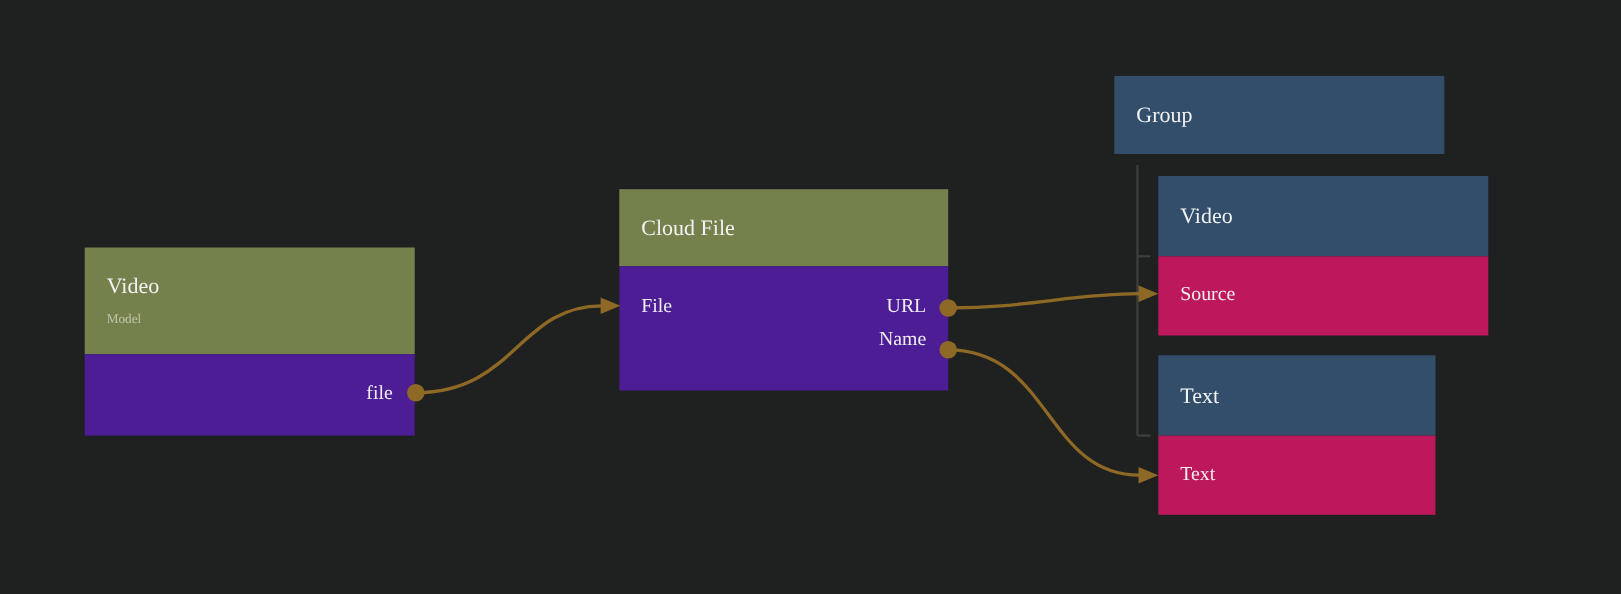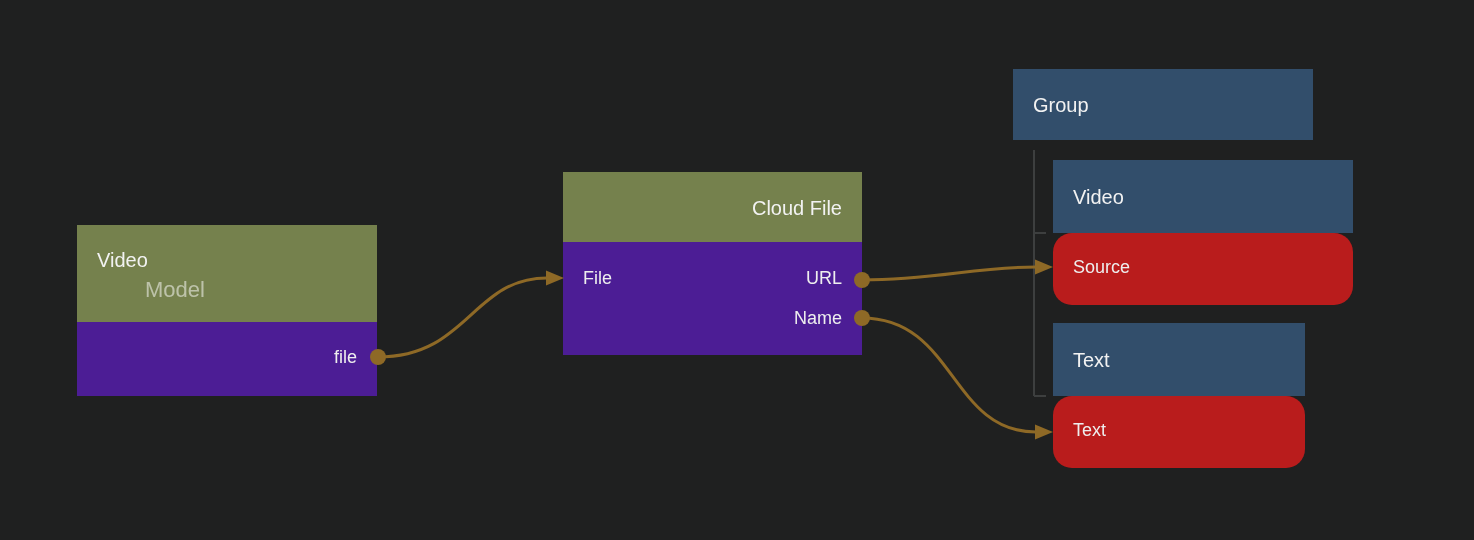--- a/index.html
+++ b/index.html
@@ -16,62 +16,62 @@
     overflow: hidden;
   }
   .node {
     position: absolute;
     box-sizing: border-box;
   }
   .node-header, .node-body {
     box-sizing: border-box;
     padding-left: 20px;
     padding-right: 20px;
+    font-family: Liberation Serif, serif;
   }
   
   .green .node-header { background: #75814d; }
   .green .node-body   { background: #4c1d95; }
   
   .blue .node-header { background: #324e6b; }
-  .blue .node-body   { background: #b91c1c; border-radius: 19px; }
+  .blue .node-body   { background: #be185d; }
 
   .node-title {
     color: #f2f2f2;
     font-size: 20px;
     line-height: 30px;
     white-space: nowrap;
   }
   .node-subtitle {
     color: rgba(255,255,255,0.52);
-    font-size: 22px;
+    font-size: 12px;
     line-height: 30px;
     white-space: nowrap;
-    margin-left: 48px;
   }
   .port-row {
     display: flex;
     align-items: center;
     line-height: 30px;
     height: 30px;
     font-size: 18px;
     color: #eeeeee;
   }
   .port-row .spacer { flex: 1; }
   .port-label { white-space: nowrap; }
 
   
   .n-video-model { left: 77px; top: 225px; width: 300px; }
   .n-video-model .node-header { height: 97px; padding-top: 20px; }
   .n-video-model .node-body   { height: 74px; padding-top: 20px; }
 
   
   .n-cloud-file { left: 563px; top: 172px; width: 299px; }
-  .n-cloud-file .node-header { height: 70px; padding-top: 21px; text-align: right; }
+  .n-cloud-file .node-header { height: 70px; padding-top: 21px; }
   .n-cloud-file .node-body   { height: 113px; padding-top: 21px; }
-  .n-cloud-file .port-row + .port-row { margin-top: 10px; }
+  .n-cloud-file .port-row + .port-row { }
 
   
   .n-group { left: 1013px; top: 69px; width: 300px; height: 71px; }
   .n-group .node-header {
     height: 71px;
     display: flex;
     align-items: center;
   }
 
   

